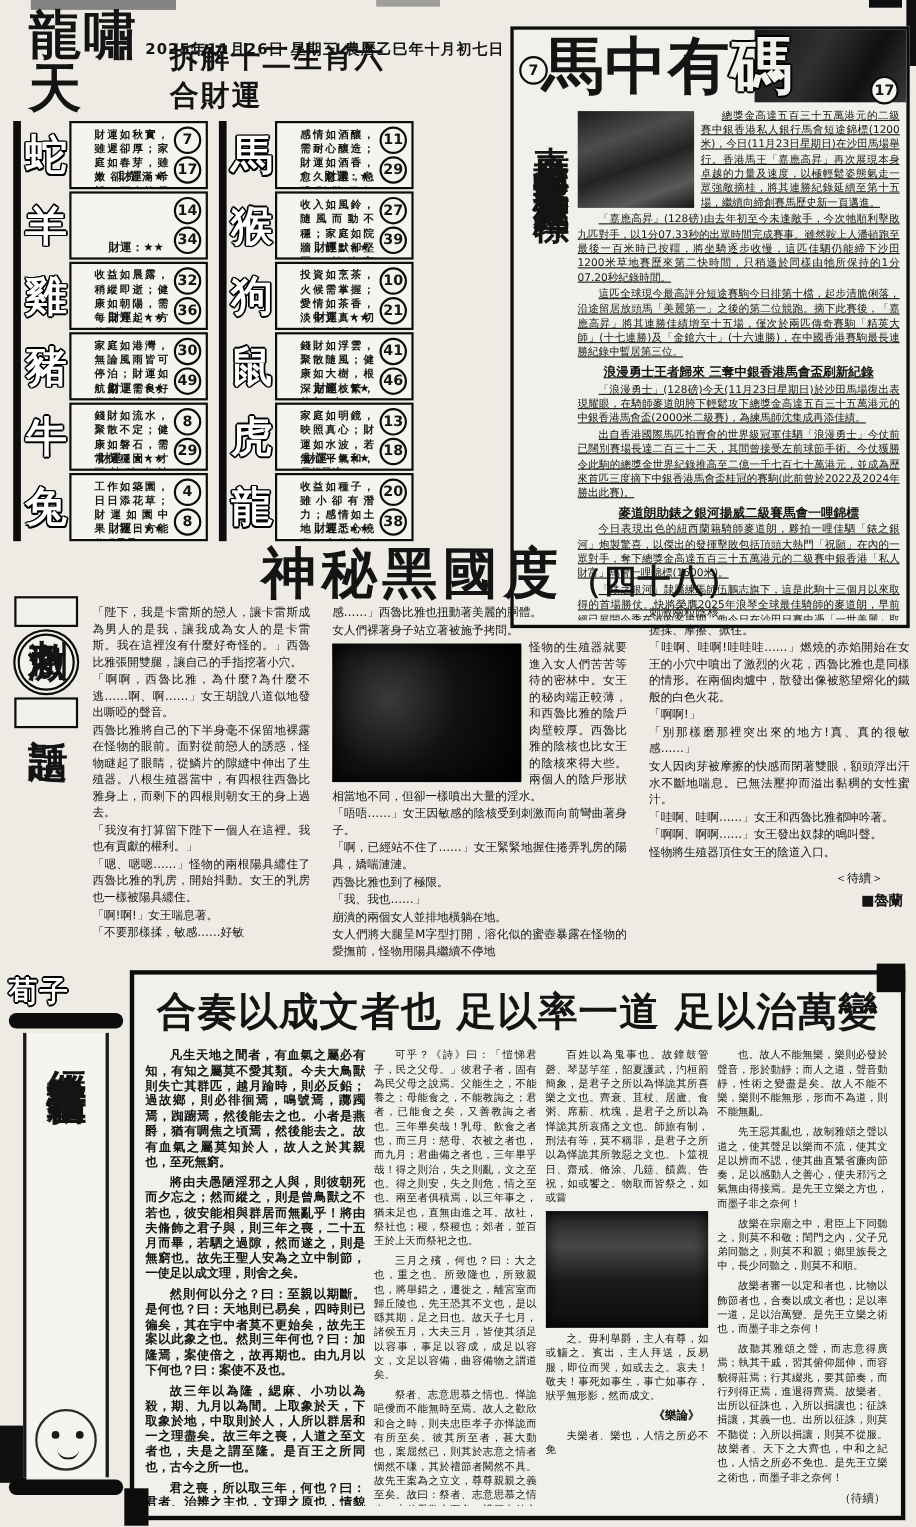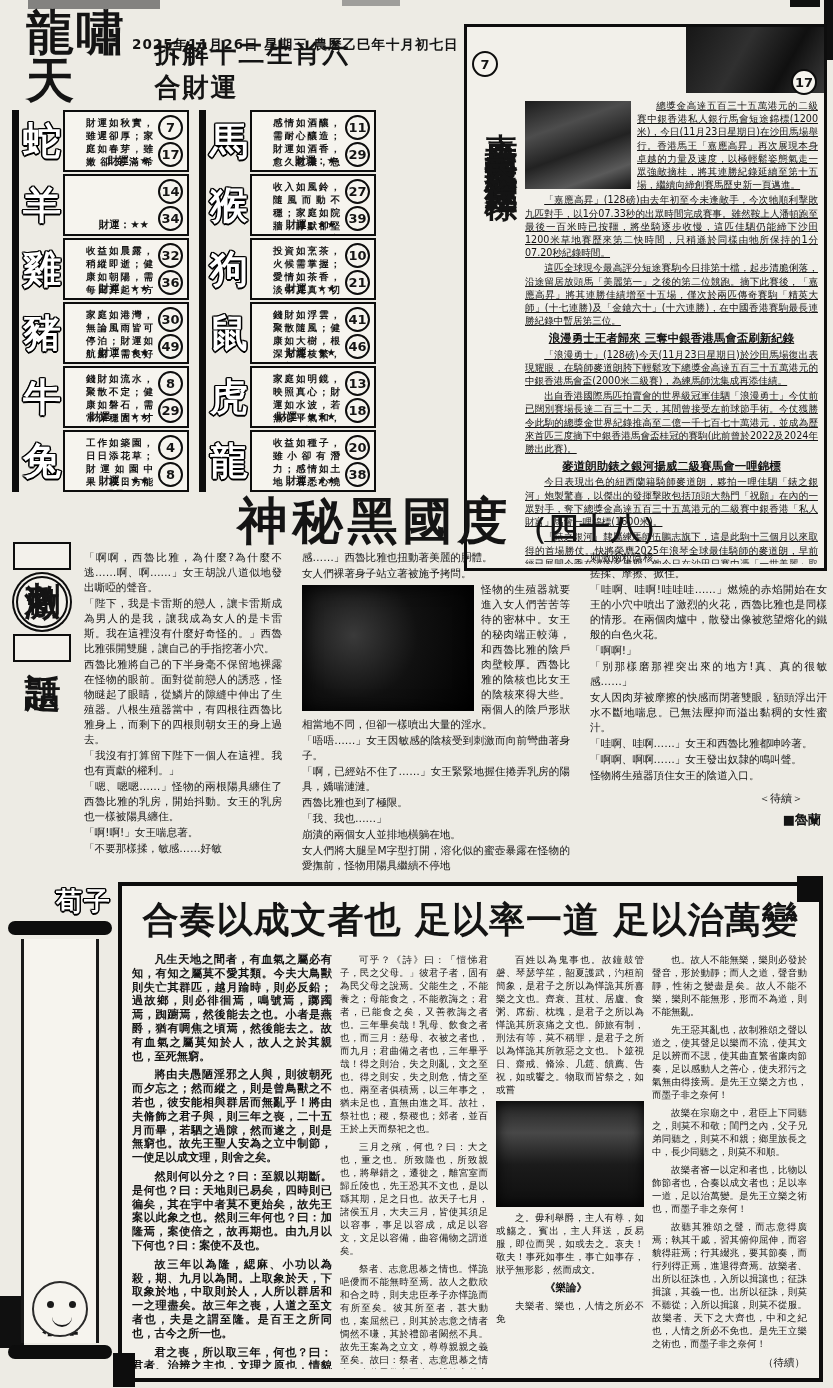--- a/index.html
+++ b/index.html
@@ -95,21 +95,21 @@
   .s-col2 { width:268px; }
   .s-col3 { flex:1; position:relative; }
   .s-image { float:left; width:172px; height:126px; margin:3px 7px 2px 0;
              background:radial-gradient(circle at 30% 40%, #3a3a3a 0%, #111 45%, #000 100%);
              box-shadow:inset 0 0 18px #000; }
   .s-cont { text-align:right; padding-right:24px; margin-top:8px; font-size:11px; }
   .s-author { text-align:right; padding-right:6px; margin-top:6px; font-size:13px; font-weight:900; }
 
   
   .classic { position:absolute; left:0; top:882px; width:833px; height:506px; }
-  .c-scroll { position:absolute; left:8px; top:2px; width:104px; height:500px; text-align:right;font-family:Liberation Serif, serif; }
+  .c-scroll { position:absolute; left:8px; top:2px; width:104px; height:500px; text-align:left;font-family:Liberation Serif, serif; }
   .c-scroll-title { font-size:26px; font-weight:900; letter-spacing:2px; }
   .c-roller { width:100%; height:14px; background:#0d0d0d; border-radius:7px; margin:2px 0 4px; }
   .c-scroll-body { width:78px; margin:0 auto; border-left:3px solid #1a1a1a; border-right:3px solid #1a1a1a;
                    background:#f6f4ee; padding:6px 0; }
   .c-scroll-text { writing-mode:vertical-rl; text-orientation:upright; margin:0 auto;
                    font-size:36px; font-weight:900; letter-spacing:2px; height:330px; }
   .c-face { width:56px; height:56px; margin:6px auto 0; border:2.5px solid #2a2a2a; border-radius:50%;
             position:relative; background:#f6f4ee; }
   .c-face:before { content:""; position:absolute; left:13px; top:18px; width:7px; height:7px;
                    border-radius:50%; background:#1a1a1a; box-shadow:22px 0 0 #1a1a1a; }
@@ -124,21 +124,21 @@
   .c-cols { display:flex; gap:8px; padding:4px 8px 8px 10px; height:428px; }
   .c-col { overflow:hidden; text-align:justify; }
   .c-col p { text-indent:2em; margin-bottom:5px; }
   .c-colA { width:200px; font-size:11.2px; line-height:13.8px; font-weight:600; }
   .c-colB { width:148px; font-size:9.5px; line-height:13px; }
   .c-colC { width:148px; font-size:9.5px; line-height:13px; }
   .c-colD { width:155px; font-size:9.5px; line-height:13px; position:relative; }
   .c-photo { width:100%; height:106px; margin:3px 0 4px;
              background:linear-gradient(180deg,#222 0%,#484848 30%,#1b1b1b 60%,#0e0e0e 100%);
              box-shadow:inset 0 0 14px #000; }
-  .c-source { text-align:center; font-weight:800; font-size:10.5px; text-indent:0 !important; padding-right:8px; }
+  .c-source { text-align:right; font-weight:800; font-size:10.5px; text-indent:0 !important; padding-right:8px; }
   .c-cont { position:absolute; right:2px; bottom:0; background:#f2f0ea; font-size:10.5px; padding-left:6px; }
 </style>
 </head>
 <body>
 
 <div class="smudge-a"></div>
 <div class="smudge-b"></div>
 <div class="corner-tr"></div>
 <div class="corner-tr2"></div>
 <div class="corner-bl"></div>
@@ -271,20 +271,21 @@
         </div>
       </div>
     </div>
 
   </div>
 </div>
 
 <div class="racing">
   <div class="r-titlebar">
     <div class="r-title-dark"></div>
+    <div class="r-title"><span class="t1">馬中有</span><span class="t2">碼</span></div>
     <div class="r-ball r-ball-left">7</div>
     <div class="r-ball r-ball-right">17</div>
   </div>
   <div class="r-headline">嘉應高昇輕取馬會短途錦標</div>
   <div class="r-body">
     <div class="r-photo"></div>
     <p>總獎金高達五百三十五萬港元的二級賽中銀香港私人銀行馬會短途錦標(1200米)，今日(11月23日星期日)在沙田馬場舉行。香港馬王「嘉應高昇」再次展現本身卓越的力量及速度，以極輕鬆姿態氣走一眾強敵摘桂，將其連勝紀錄延續至第十五場，繼續向締創賽馬歷史新一頁邁進。</p>
     <p>「嘉應高昇」(128磅)由去年初至今未逢敵手，今次牠順利擊敗九匹對手，以1分07.33秒的出眾時間完成賽事。雖然鞍上人潘頓跑至最後一百米時已按韁，將坐騎逐步收慢，這匹佳駟仍能締下沙田1200米草地賽歷來第二快時間，只稍遜於同樣由牠所保持的1分07.20秒紀錄時間。</p>
     <p>這匹全球現今最高評分短途賽駒今日排第十檔，起步清脆俐落，沿途留居放頭馬「美麗第一」之後的第二位競跑。摘下此賽後，「嘉應高昇」將其連勝佳績增至十五場，僅次於兩匹傳奇賽駒「精英大師」(十七連勝)及「金鎗六十」(十六連勝)，在中國香港賽駒最長連勝紀錄中暫居第三位。</p>
     <p class="r-sub">浪漫勇士王者歸來 三奪中銀香港馬會盃刷新紀錄</p>
@@ -301,22 +302,22 @@
     <div class="s-side-box">刺激</div>
     <div class="s-badge">性</div>
     <div class="s-side-box">話題</div>
   </div>
   <div class="s-title">
     <span class="big">神秘黑國度</span>
     <span class="ep">（四十八）</span>
   </div>
   <div class="s-cols">
     <div class="s-col s-col1">
+      <p>「陛下，我是卡雷斯的戀人，讓卡雷斯成為男人的是我，讓我成為女人的是卡雷斯。我在這裡沒有什麼好奇怪的。」西魯比雅張開雙腿，讓自己的手指挖著小穴。</p>
       <p>「啊啊，西魯比雅，為什麼?為什麼不逃……啊、啊……」女王胡說八道似地發出嘶啞的聲音。</p>
-      <p>「陛下，我是卡雷斯的戀人，讓卡雷斯成為男人的是我，讓我成為女人的是卡雷斯。我在這裡沒有什麼好奇怪的。」西魯比雅張開雙腿，讓自己的手指挖著小穴。</p>
       <p>西魯比雅將自己的下半身毫不保留地裸露在怪物的眼前。面對從前戀人的誘惑，怪物瞇起了眼睛，從鱗片的隙縫中伸出了生殖器。八根生殖器當中，有四根往西魯比雅身上，而剩下的四根則朝女王的身上過去。</p>
       <p>「我沒有打算留下陛下一個人在這裡。我也有貢獻的權利。」</p>
       <p>「嗯、嗯嗯……」怪物的兩根陽具纏住了西魯比雅的乳房，開始抖動。女王的乳房也一樣被陽具纏住。</p>
       <p>「啊!啊!」女王喘息著。</p>
       <p>「不要那樣揉，敏感……好敏</p>
     </div>
     <div class="s-col s-col2">
       <p>感……」西魯比雅也扭動著美麗的胴體。</p>
       <p>女人們裸著身子站立著被施予拷問。</p>
       <div class="s-image"></div>

